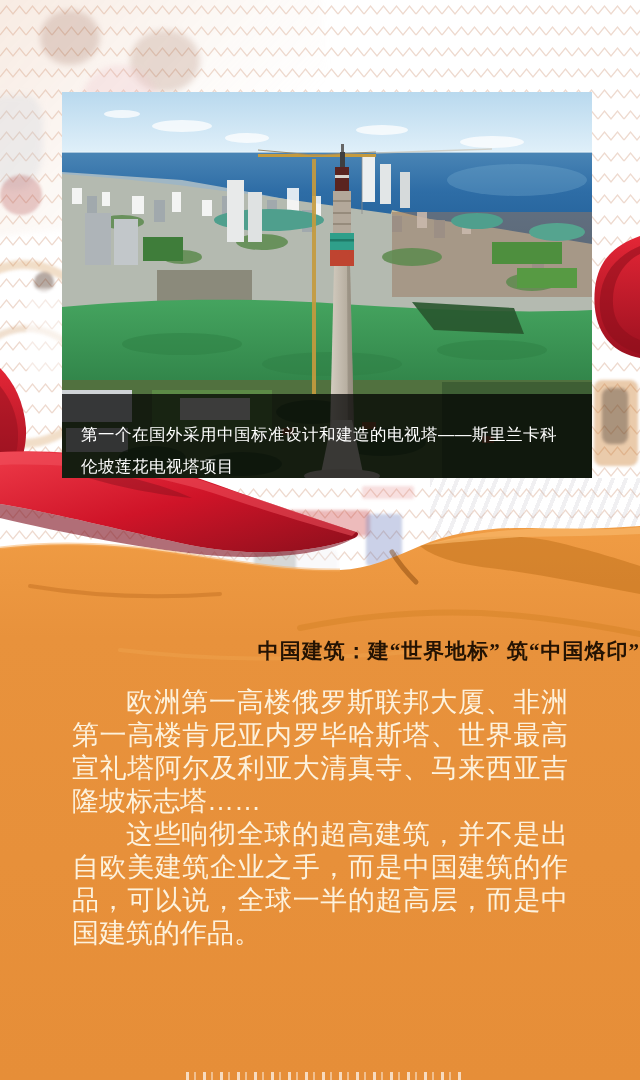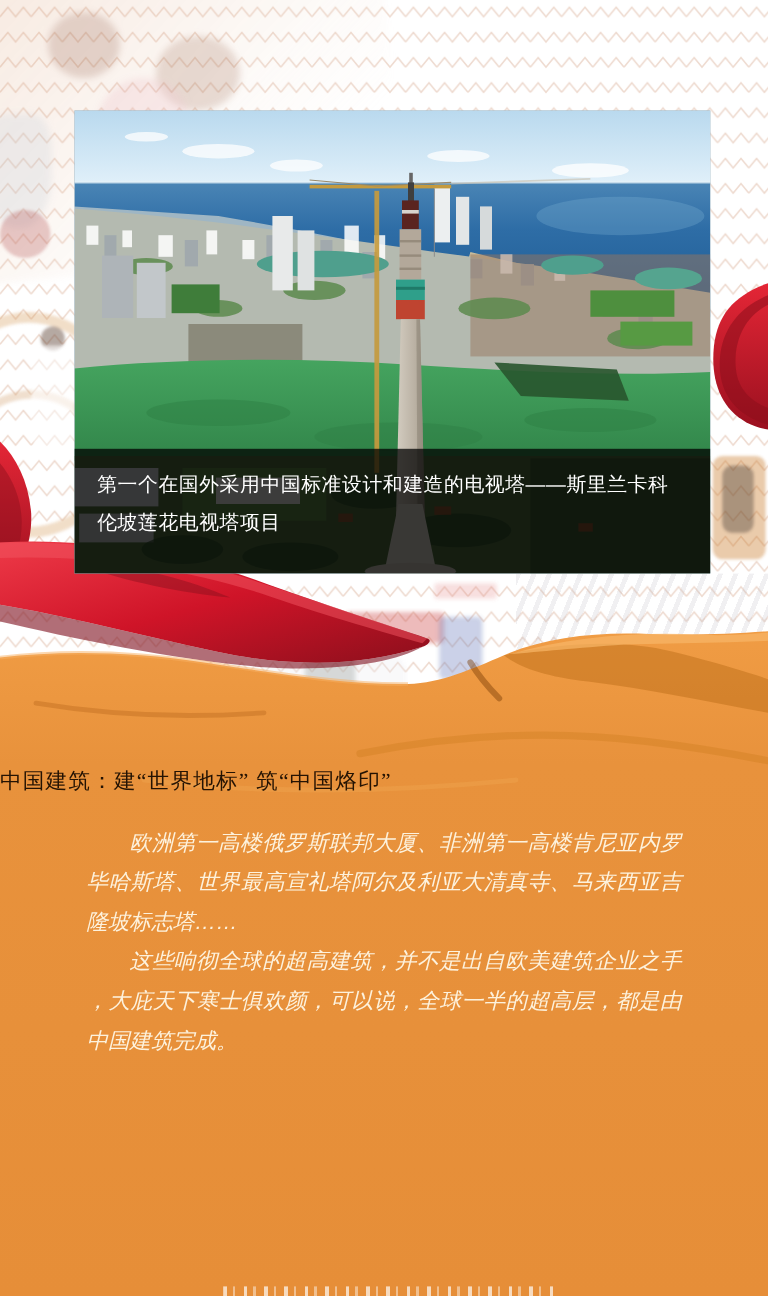--- a/index.html
+++ b/index.html
@@ -24,41 +24,41 @@
   .c-stripes{left:430px;top:478px;width:210px;height:86px;opacity:.55;
     background:repeating-linear-gradient(112deg,rgba(168,164,176,.30) 0 4px,rgba(255,255,255,0) 4px 12px);}
   
   .ribbon{position:absolute;left:0;top:0;z-index:3;pointer-events:none;}
   
   .photo{
     position:absolute;left:62px;top:92px;width:530px;height:386px;
     z-index:4;overflow:hidden;background:#9fb6c4;
   }
   .photo-caption{
-    position:absolute;left:0;bottom:0;width:530px;height:104px;
+    position:absolute;left:0;bottom:0;width:530px;height:84px;
     background:var(--caption_bg,rgba(0,0,0,.74));
-    box-sizing:border-box;padding:14px 19px 0 19px;
+    box-sizing:border-box;padding:24px 19px 0 19px;
     color:var(--caption_text,#ffffff);
     font-size:16.5px;line-height:32px;letter-spacing:.5px;
     word-break:break-all;line-break:anywhere;
   }
   
   .wave{position:absolute;left:0;top:500px;z-index:5;}
   .article{position:absolute;left:0;top:634px;width:640px;z-index:6;}
   .article h1{
-    margin:0;text-align:left;
-    font-size:18px;line-height:34px;font-weight:normal;letter-spacing:1px;
+    margin:0;text-align:right;
+    font-size:21px;line-height:34px;font-weight:bold;letter-spacing:1px;
     color:var(--title_color,#241303);
     font-family:"Liberation Serif","DejaVu Serif",serif;
   }
   .article .body{
     margin:18px auto 0 auto;width:496px;
     color:var(--body_color,#fdf2dd);
-    font-size:18px;line-height:33px;text-align:justify;
-    word-break:break-all;line-break:anywhere;font-style:italic;
+    font-size:27px;line-height:33px;text-align:justify;
+    word-break:break-all;line-break:anywhere;
   }
   .article .body p{margin:0;text-indent:2em;}
   
   .cutoff{
     position:absolute;left:186px;top:1072px;width:278px;height:8px;z-index:7;
     background:repeating-linear-gradient(90deg,
       rgba(255,255,255,.85) 0 3px,rgba(255,255,255,0) 3px 8px,
       rgba(255,255,255,.55) 8px 10px,rgba(255,255,255,0) 10px 17px);
     opacity:.8;
   }
@@ -291,19 +291,19 @@
     <path d="M30,86 C90,96 150,99 220,94" fill="none" stroke="#a85b10" stroke-width="4" opacity=".3" stroke-linecap="round"></path>
     <path d="M392,52 C398,62 406,72 416,82" fill="none" stroke="#7c3d06" stroke-width="5" opacity=".45" stroke-linecap="round"></path>
     <path d="M300,128 C380,112 460,108 540,118 C590,124 620,130 640,134" fill="none" stroke="#c87618" stroke-width="6" opacity=".3" stroke-linecap="round"></path>
     <path d="M120,150 C220,162 330,160 430,150" fill="none" stroke="#f2a854" stroke-width="4" opacity=".35" stroke-linecap="round"></path>
   </svg>
 
   <div class="article">
     <h1>中国建筑：建“世界地标” 筑“中国烙印”</h1>
     <div class="body">
       <p>欧洲第一高楼俄罗斯联邦大厦、非洲第一高楼肯尼亚内罗毕哈斯塔、世界最高宣礼塔阿尔及利亚大清真寺、马来西亚吉隆坡标志塔……</p>
-      <p>这些响彻全球的超高建筑，并不是出自欧美建筑企业之手，大庇天下寒士俱欢颜，可以说，全球一半的超高层，都是由中国建筑完成。</p>
+      <p>这些响彻全球的超高建筑，并不是出自欧美建筑企业之手，而是中国建筑的作品，可以说，全球一半的超高层，而是中国建筑的作品。</p>
     </div>
   </div>
 
   <div class="cutoff"></div>
 
 </div>
 
 </body></html>

